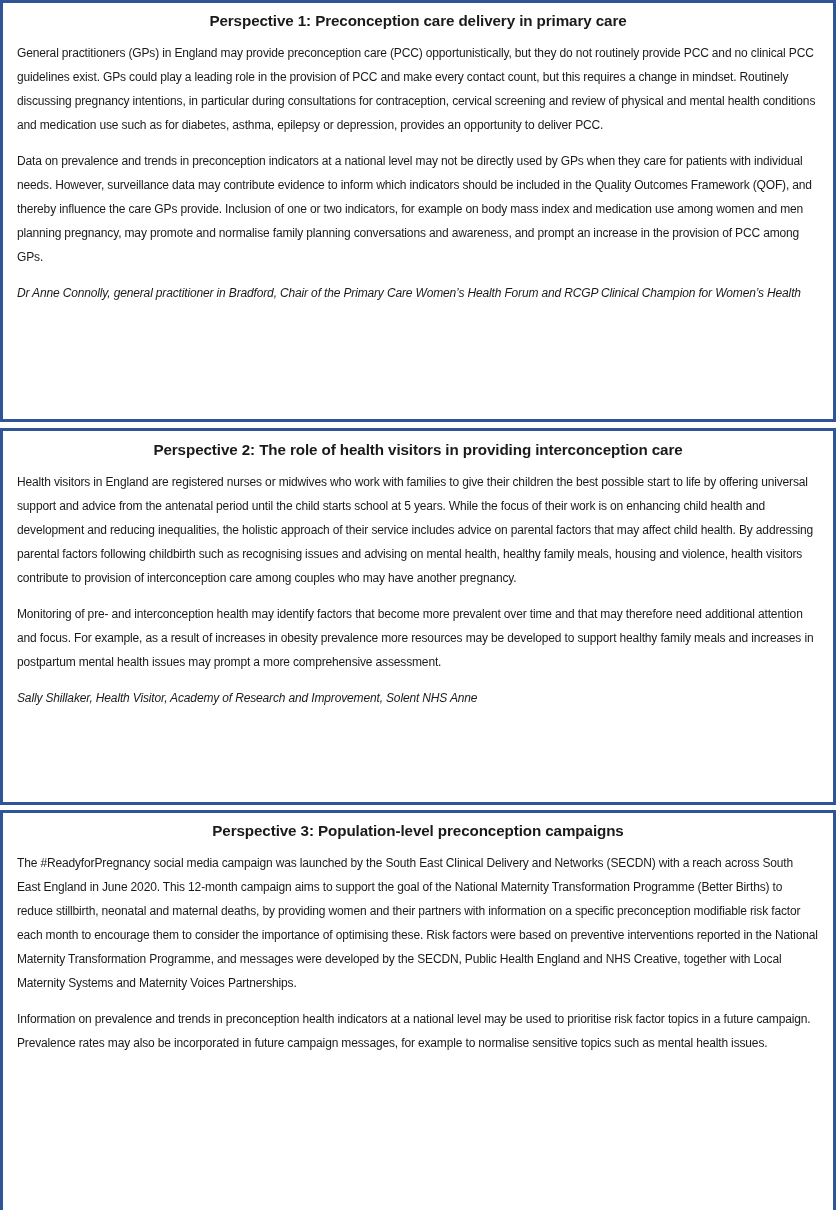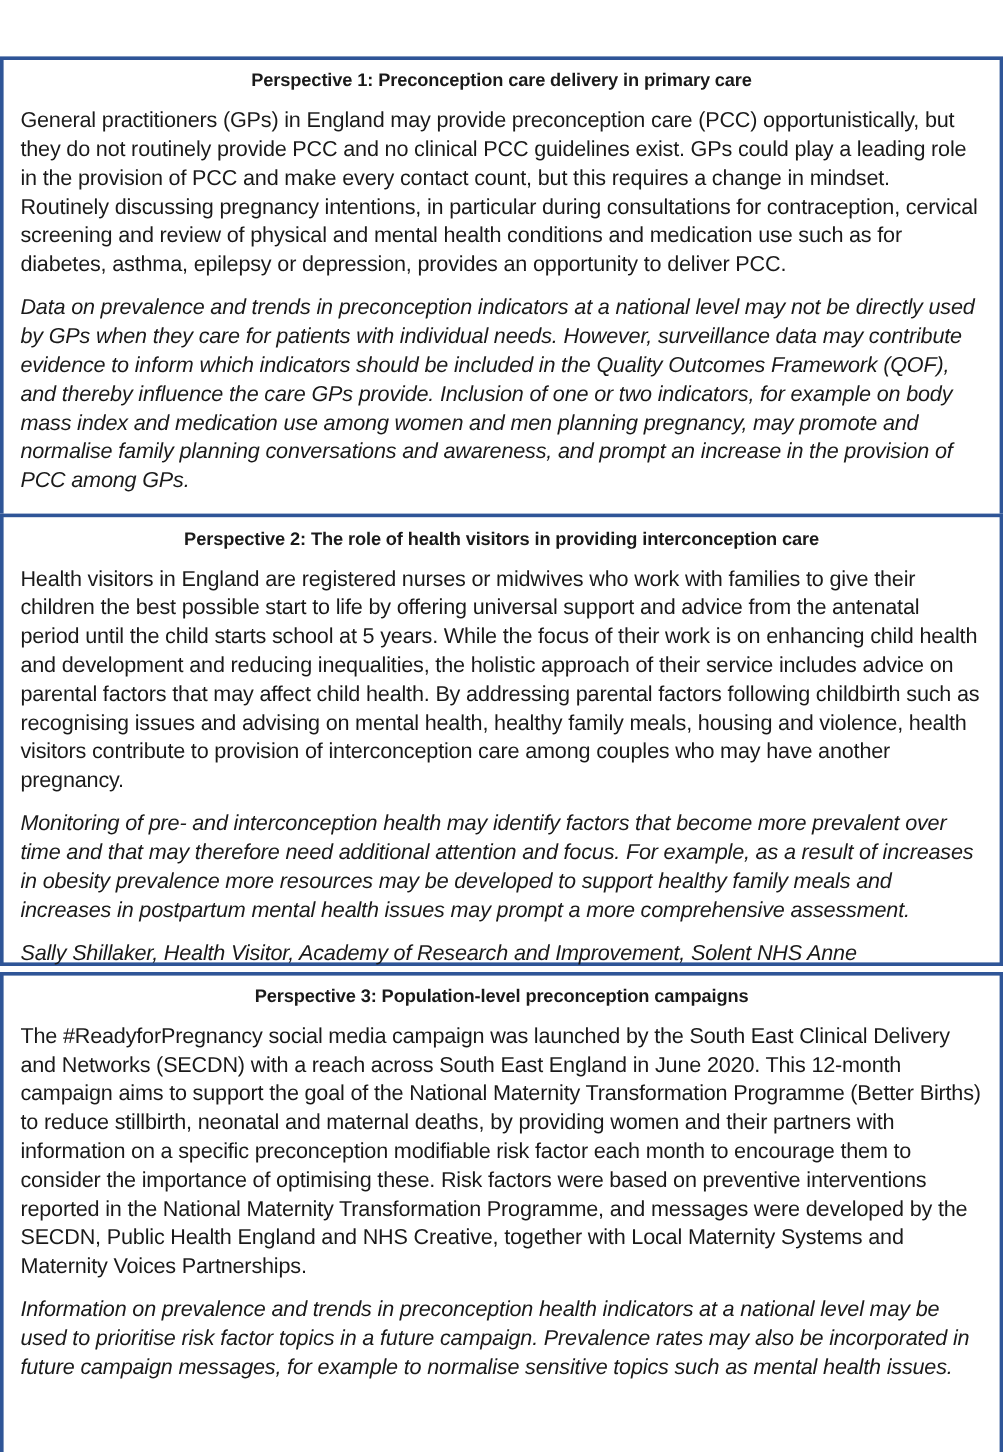--- a/index.html
+++ b/index.html
@@ -6,30 +6,30 @@
     body { width: 836px; height: 1210px; overflow: hidden; font-family: "Liberation Sans", sans-serif; color: #1a1a1a; }
     .box {
       position: absolute; left: 0; width: 836px; box-sizing: border-box;
       border: 3px solid #2f5597; padding: 0 14px 0 14px;
       background: #fff;
     }
     .box h2 {
       margin: 0; text-align: center; font-size: 15.2px; font-weight: bold;
       letter-spacing: -0.1px;
     }
-    .box p { margin: 0; font-size: 18px; line-height: 24px; letter-spacing: -0.15px; }
+    .box p { margin: 0; font-size: 12px; line-height: 24px; letter-spacing: -0.15px; }
     .box p.att { font-style: italic; }
-    #b1 { top: 0; height: 422px; margin-top: 47px; }
+    #b1 { top: 0; height: 422px; }
     #b2 { top: 428px; height: 377px; }
     #b3 { top: 810px; height: 432px; }
     #b1 h2 { padding-top: 9px; }
     #b2 h2 { padding-top: 10px; }
     #b3 h2 { padding-top: 9px; }
     .box h2 + p { margin-top: 12px; }
-    .box p + p { margin-top: 12px; font-style: italic; }
+    .box p + p { margin-top: 12px; }
   </style>
 </head>
 <body>
 
 <div class="box" id="b1">
   <h2>Perspective 1: Preconception care delivery in primary care</h2>
   <p>General practitioners (GPs) in England may provide preconception care (PCC) opportunistically, but they do not routinely provide PCC and no clinical PCC guidelines exist. GPs could play a leading role in the provision of PCC and make every contact count, but this requires a change in mindset. Routinely discussing pregnancy intentions, in particular during consultations for contraception, cervical screening and review of physical and mental health conditions and medication use such as for diabetes, asthma, epilepsy or depression, provides an opportunity to deliver PCC.</p>
   <p>Data on prevalence and trends in preconception indicators at a national level may not be directly used by GPs when they care for patients with individual needs. However, surveillance data may contribute evidence to inform which indicators should be included in the Quality Outcomes Framework (QOF), and thereby influence the care GPs provide. Inclusion of one or two indicators, for example on body mass index and medication use among women and men planning pregnancy, may promote and normalise family planning conversations and awareness, and prompt an increase in the provision of PCC among GPs.</p>
   <p class="att">Dr Anne Connolly, general practitioner in Bradford, Chair of the Primary Care Women’s Health Forum and RCGP Clinical Champion for Women’s Health</p>
 </div>

